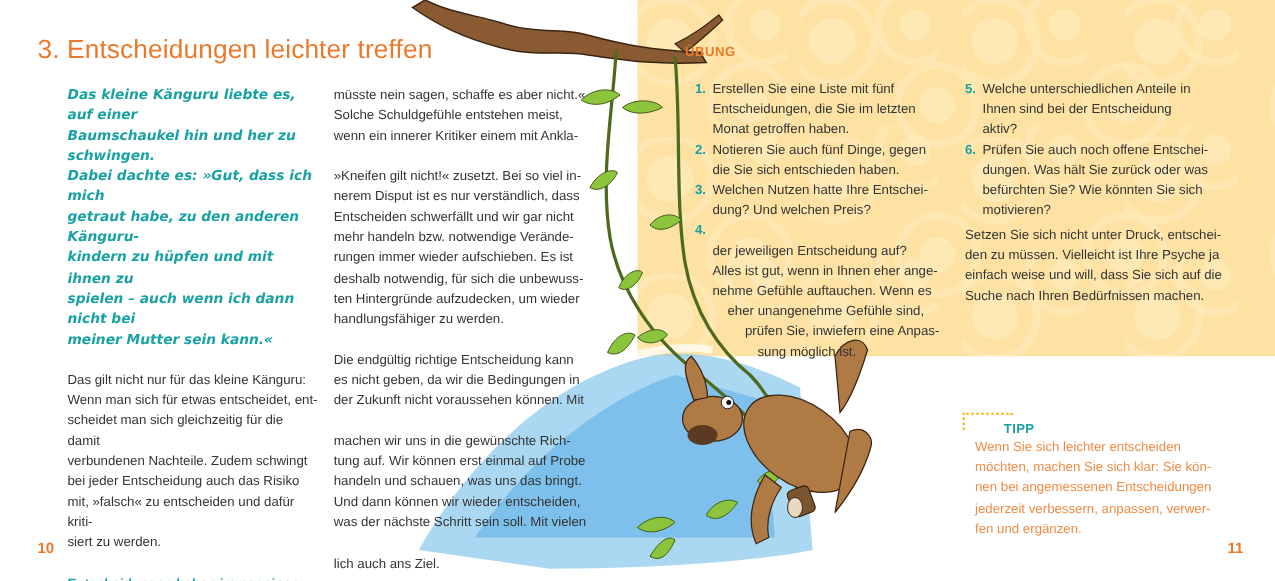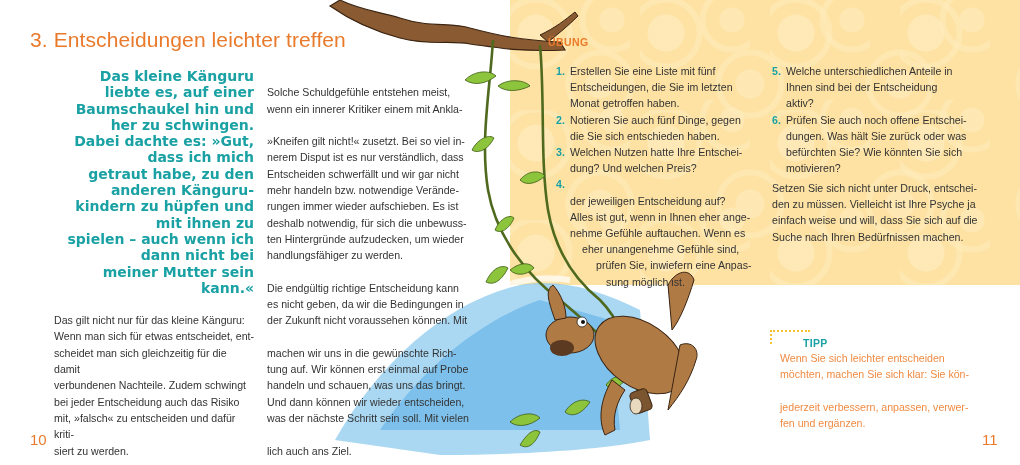--- a/index.html
+++ b/index.html
@@ -20,40 +20,40 @@
 
   .title {
     position: absolute; left: 30px; top: 28px;
     font-size: 21px; font-weight: normal; color: #ea7a2b; letter-spacing: 0.1px;
   }
 
   .col { position: absolute; font-size: 10.6px; line-height: 16.3px; color: #333; }
   .col p { margin-bottom: 16px; }
   .col1 { left: 54px; top: 68px; width: 200px; }
   .col2 { left: 267px; top: 68px; width: 222px; }
-  .intro { color: #1aa1a4; font-weight: bold; font-family: "DejaVu Sans", sans-serif; font-size: 14px; line-height: 16.3px; text-align: right; }
+  .intro { color: #1aa1a4; font-style: italic; font-weight: bold; font-family: "DejaVu Sans", sans-serif; font-size: 11px; line-height: 16.3px; }
   .subhead { color: #1aa1a4; font-weight: bold; font-size: 10.8px; margin-bottom: 14px; }
 
   .ex-title { position: absolute; left: 548px; top: 36px; font-size: 10.5px; font-weight: bold; color: #ea7a2b; letter-spacing: 0.4px; }
   .ex-list { position: absolute; font-size: 10.6px; line-height: 16.2px; color: #333; list-style: none; }
   .ex-list li { position: relative; padding-left: 14px; }
   .ex-list .num { position: absolute; left: 0; top: 0; color: #1aa1a4; font-weight: bold; }
   .ex-left { left: 556px; top: 63px; width: 200px; }
   .ex-right { left: 772px; top: 63px; width: 210px; }
   .ex-note { position: absolute; left: 772px; top: 180px; width: 215px; font-size: 10.6px; line-height: 16.2px; color: #333; }
   .indent-1 { padding-left: 12px; }
   .indent-2 { padding-left: 26px; }
   .indent-3 { padding-left: 36px; }
 
   .tipp { position: absolute; left: 770px; top: 330px; width: 220px; }
   .tipp-dots { position: absolute; left: 0; top: 0; width: 40px; height: 14px; border-top: 2px dotted #f5c12e; border-left: 2px dotted #f5c12e; }
   .tipp-label { position: absolute; left: 10px; top: 7px; font-size: 10.5px; font-weight: bold; color: #1aa1a4; letter-spacing: 0.3px; margin-left: 23px; }
   .tipp-text { position: absolute; left: 10px; top: 20px; width: 210px; font-size: 10.6px; line-height: 16.2px; color: #ef8b43; }
 
-  .page-num { position: absolute; font-size: 15px; font-weight: normal; color: #ea7a2b; }
+  .page-num { position: absolute; font-size: 12px; font-weight: bold; color: #ea7a2b; }
   .pn-left { left: 30px; top: 431px; }
   .pn-right { left: 982px; top: 431px; }
 
   .illustration { position: absolute; left: 0; top: 0; width: 1020px; height: 465px; pointer-events: none; }
 </style>
 </head>
 <body>
 
 <div class="spread">
 
@@ -132,21 +132,21 @@
     </p>
     <h2 class="subhead">
       <span>Entscheidungen haben immer einen</span><br>
       
     </h2>
 
   </div>
 
   <div class="col col2">
     <p>
-      <br>
+      <span>müsste nein sagen, schaffe es aber nicht.«</span><br>
       <span>Solche Schuldgefühle entstehen meist,</span><br>
       <span>wenn ein innerer Kritiker einem mit Ankla-</span><br>
       <br>
       <span>»Kneifen gilt nicht!« zusetzt. Bei so viel in-</span><br>
       <span>nerem Disput ist es nur verständlich, dass</span><br>
       <span>Entscheiden schwerfällt und wir gar nicht</span><br>
       <span>mehr handeln bzw. notwendige Verände-</span><br>
       <span>rungen immer wieder aufschieben. Es ist</span><br>
       <span>deshalb notwendig, für sich die unbewuss-</span><br>
       <span>ten Hintergründe aufzudecken, um wieder</span><br>
@@ -220,21 +220,21 @@
     <span>einfach weise und will, dass Sie sich auf die</span><br>
     <span>Suche nach Ihren Bedürfnissen machen.</span>
   </p>
 
   <div class="tipp">
     <div class="tipp-dots"></div>
     <div class="tipp-label">TIPP</div>
     <p class="tipp-text">
       <span>Wenn Sie sich leichter entscheiden</span><br>
       <span>möchten, machen Sie sich klar: Sie kön-</span><br>
-      <br>
+      <span>nen bei angemessenen Entscheidungen</span><br>
       <span>jederzeit verbessern, anpassen, verwer-</span><br>
       <span>fen und ergänzen.</span>
     </p>
   </div>
 
   <div class="page-num pn-left">10</div>
   <div class="page-num pn-right">11</div>
 </div>
 
 </body></html>

